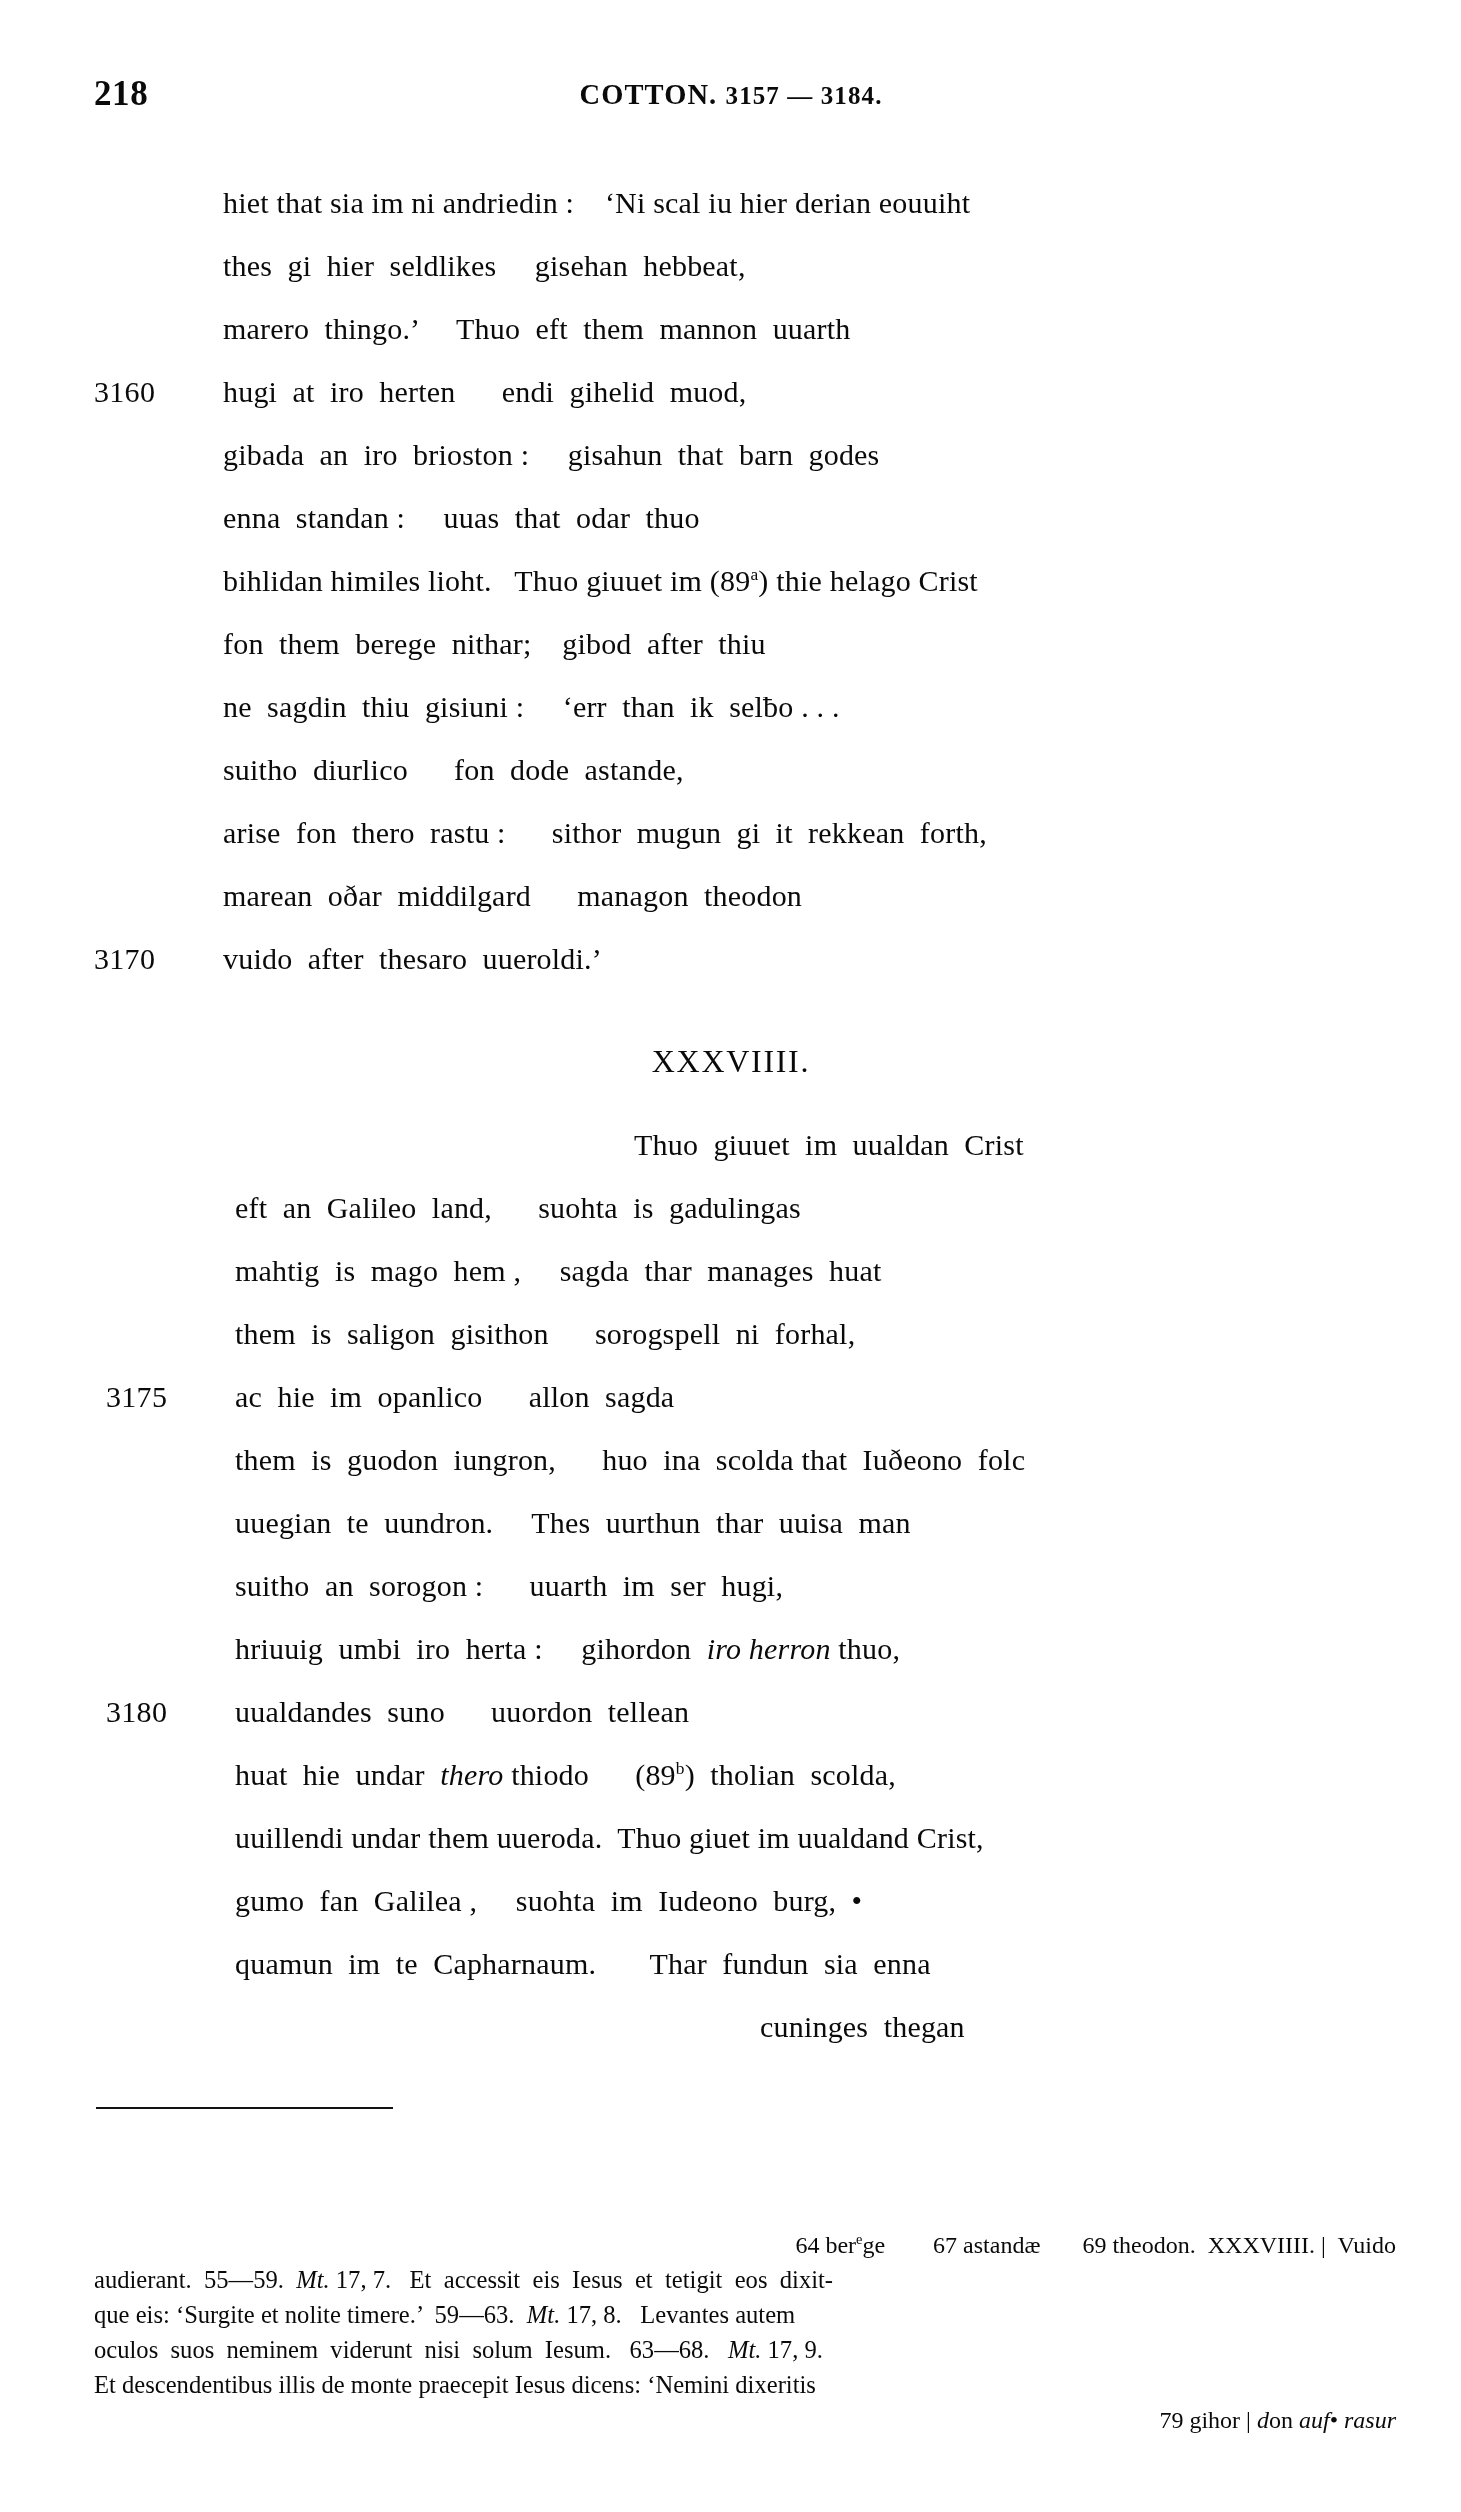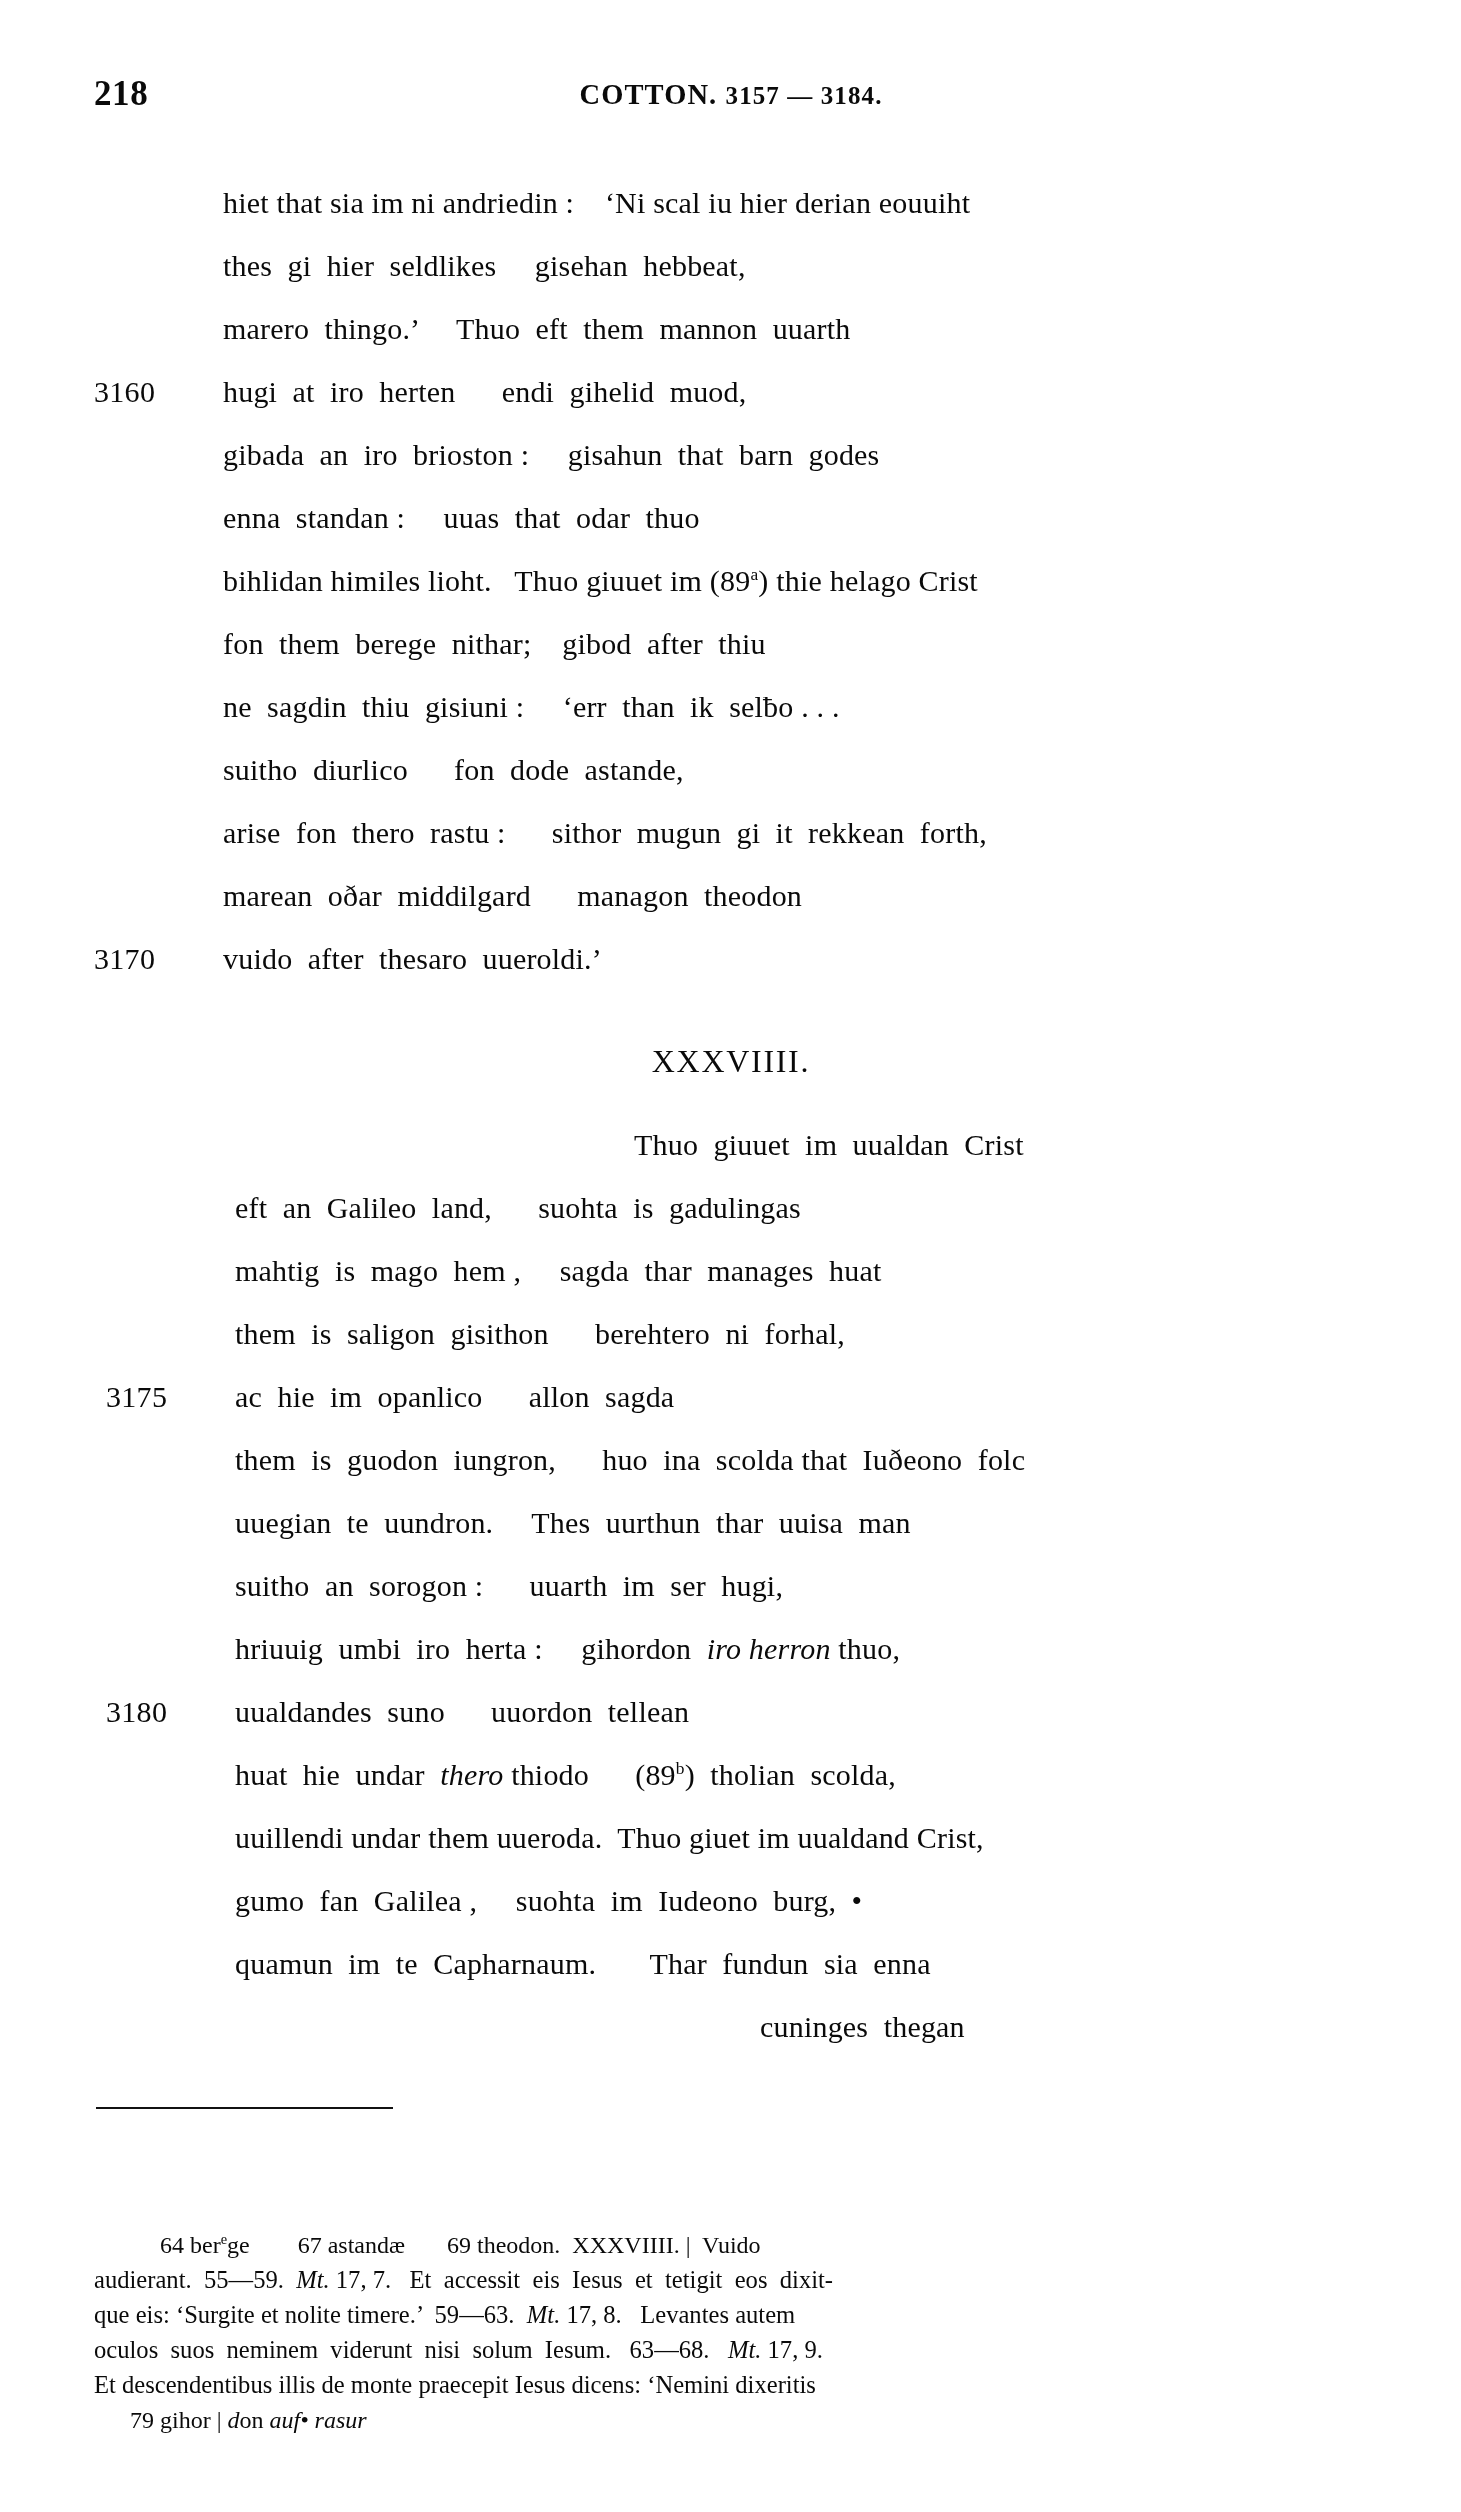--- a/index.html
+++ b/index.html
@@ -131,21 +131,21 @@
   
   .ms-apparatus {
     position: absolute;
     left: 94px;
     top: 2123px;
     width: 1302px;
     font-size: 24px;
     line-height: 35px;
     white-space: pre-wrap;
   }
-  .ms-apparatus .row { white-space: pre; }
+  .ms-apparatus .row { white-space: pre; text-align: right; }
   .ms-apparatus sup.sm {
     font-size: 0.6em;
     vertical-align: super;
     line-height: 0;
   }
 
   
   .latin-apparatus {
     position: absolute;
     left: 94px;
@@ -186,21 +186,21 @@
       <div class="verse-line"><span class="line-text">marean  oðar  middilgard      managon  theodon</span></div>
       <div class="verse-line"><span class="line-number">3170</span><span class="line-text">vuido  after  thesaro  uueroldi.’</span></div>
     </div>
 
   <div class="chapter-heading">XXXVIIII.</div>
 
   <div class="verse-block2" id="vb2">
       <div class="verse-line"><span class="line-text indent-big">Thuo  giuuet  im  uualdan  Crist</span></div>
       <div class="verse-line"><span class="line-text">eft  an  Galileo  land,      suohta  is  gadulingas</span></div>
       <div class="verse-line"><span class="line-text">mahtig  is  mago  hem ,     sagda  thar  manages  huat</span></div>
-      <div class="verse-line"><span class="line-text">them  is  saligon  gisithon      berehtero  ni  forhal,</span></div>
+      <div class="verse-line"><span class="line-text">them  is  saligon  gisithon      sorogspell  ni  forhal,</span></div>
       <div class="verse-line"><span class="line-number">3175</span><span class="line-text">ac  hie  im  opanlico      allon  sagda</span></div>
       <div class="verse-line"><span class="line-text">them  is  guodon  iungron,      huo  ina  scolda that  Iuðeono  folc</span></div>
       <div class="verse-line"><span class="line-text">uuegian  te  uundron.     Thes  uurthun  thar  uuisa  man</span></div>
       <div class="verse-line"><span class="line-text">suitho  an  sorogon :      uuarth  im  ser  hugi,</span></div>
       <div class="verse-line"><span class="line-text">hriuuig  umbi  iro  herta :     gihordon  <span class="it">iro herron</span> thuo,</span></div>
       <div class="verse-line"><span class="line-number">3180</span><span class="line-text">uualdandes  suno      uuordon  tellean</span></div>
       <div class="verse-line"><span class="line-text">huat  hie  undar  <span class="it">thero</span> thiodo      (89<sup class="ms">b</sup>)  tholian  scolda,</span></div>
       <div class="verse-line"><span class="line-text">uuillendi undar them uueroda.  Thuo giuet im uualdand Crist,</span></div>
       <div class="verse-line"><span class="line-text">gumo  fan  Galilea ,     suohta  im  Iudeono  burg,  •</span></div>
       <div class="verse-line"><span class="line-text">quamun  im  te  Capharnaum.       Thar  fundun  sia  enna</span></div>

